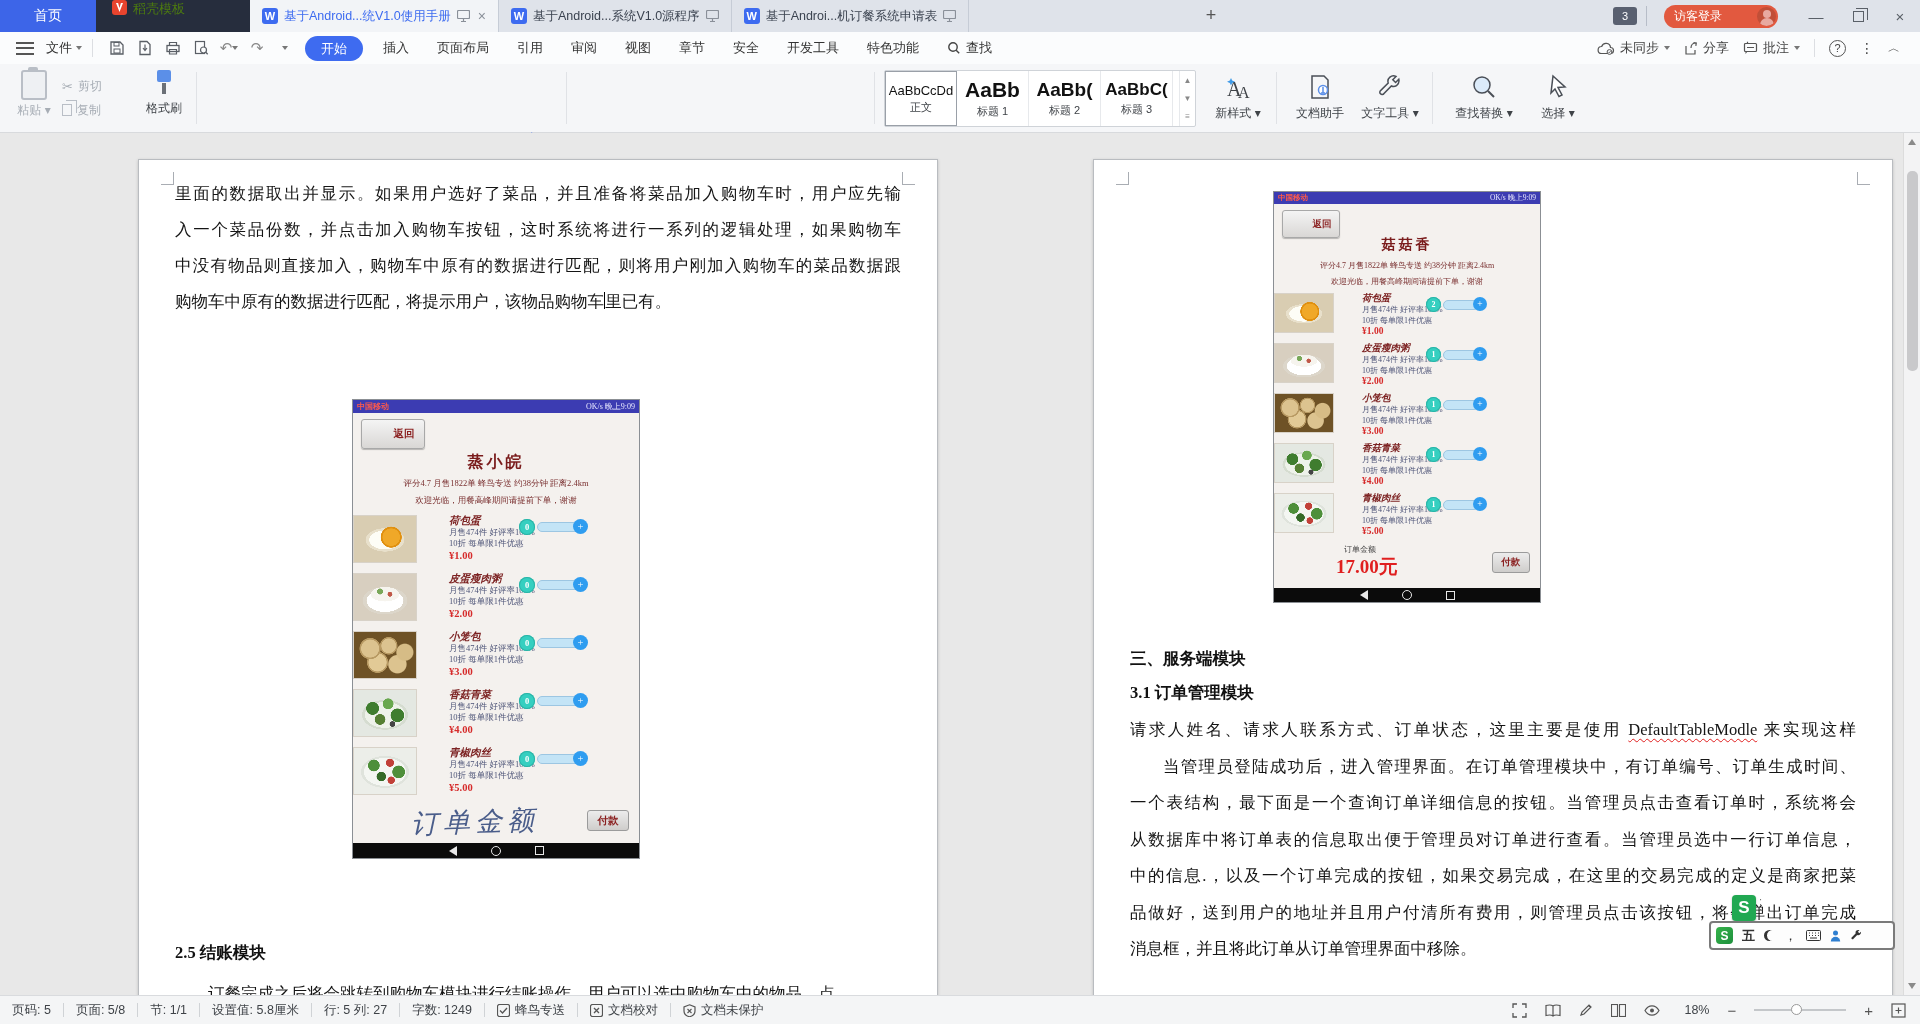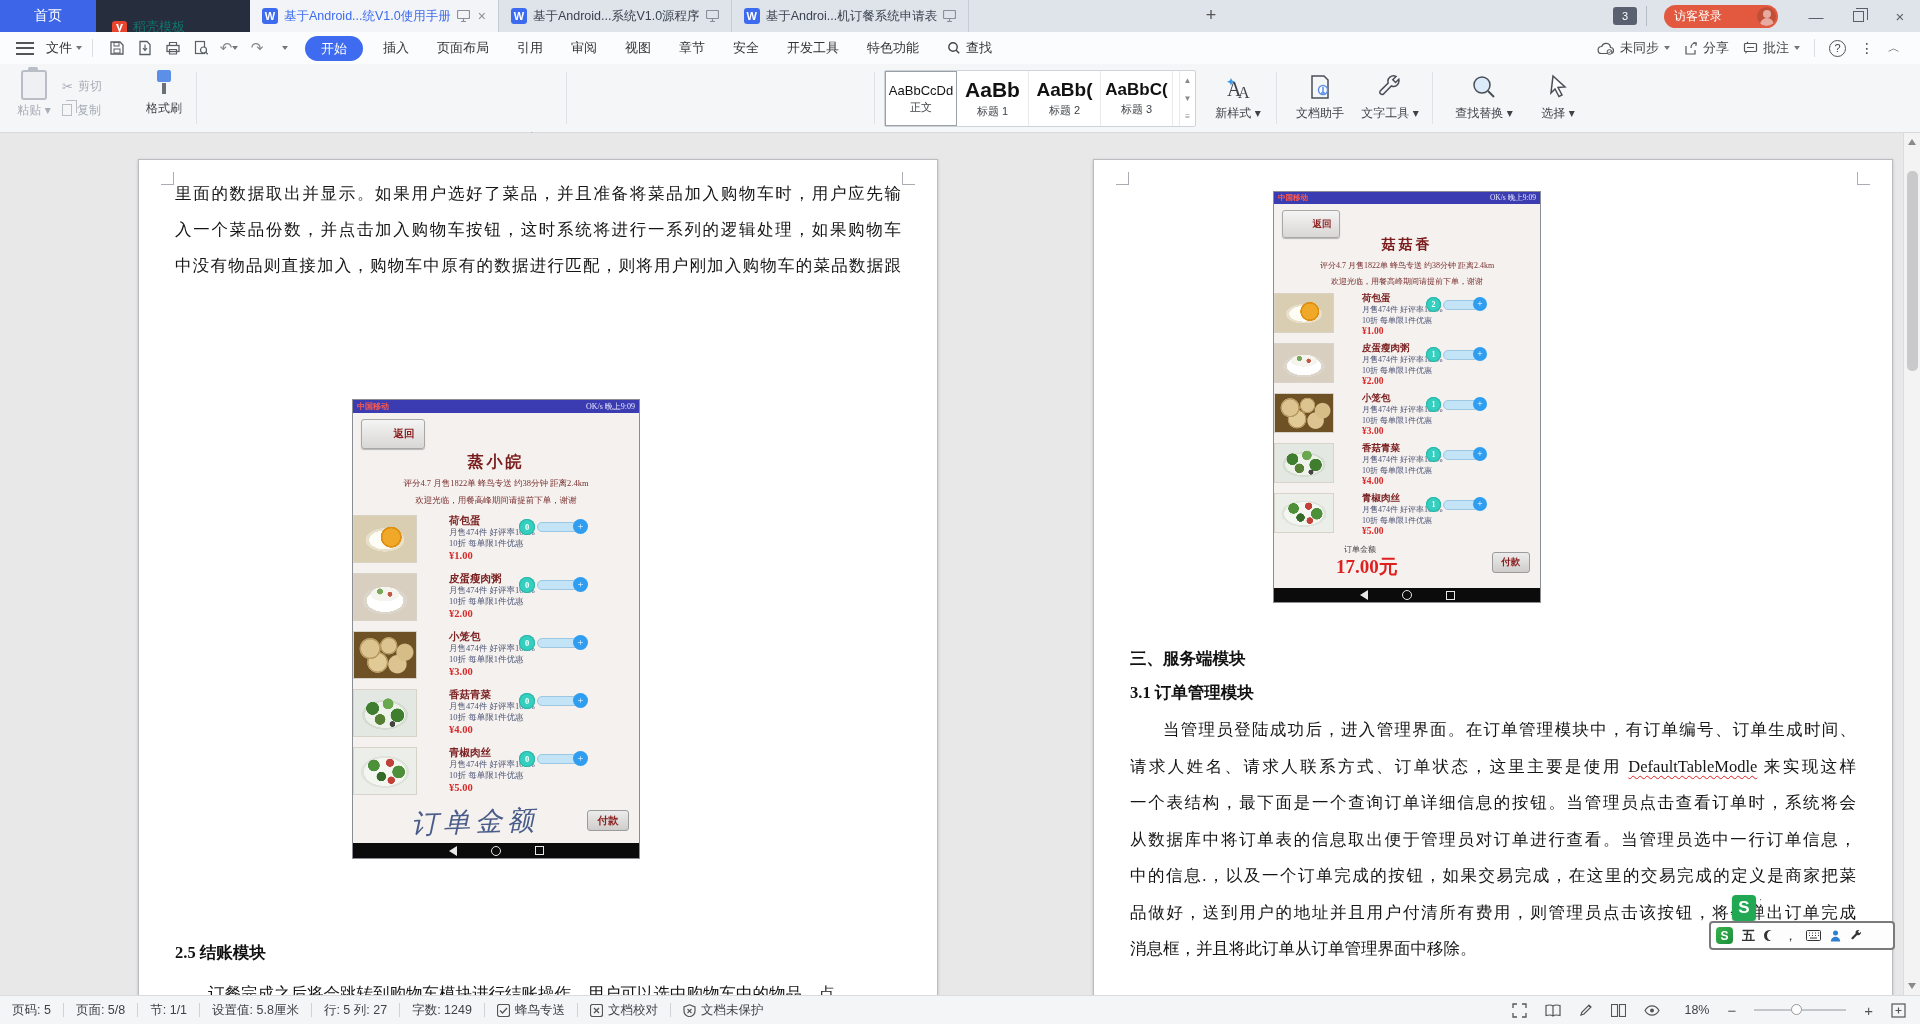--- a/index.html
+++ b/index.html
@@ -5,22 +5,22 @@
   * { margin:0; padding:0; box-sizing:border-box; }
   html,body { width:1920px; height:1024px; overflow:hidden;
     font-family:"Liberation Sans","DejaVu Sans",sans-serif; font-size:13px; color:#333; }
   body { position:relative; background:#e8e8e8; }
 
   
   .titlebar { position:absolute; top:0; left:0; width:1920px; height:32px; background:#dfe3ea; }
   .tb-dark { position:absolute; left:0; top:0; width:250px; height:32px; background:#262d3d; }
   .home-tab { position:absolute; left:0; top:0; width:96px; height:32px; background:#3d65e8;
     color:#fff; font-size:14px; display:flex; align-items:center; justify-content:center; }
-  .docer { position:absolute; left:112px; top:0; height:36px; display:flex; align-items:flex-end; gap:6px;
-    color:#0f766e; font-size:13px; }
+  .docer { position:absolute; left:112px; top:0; height:36px; display:flex; align-items:flex-start; gap:6px;
+    color:#4d7c0f; font-size:13px; }
   .docer-logo { width:15px; height:15px; background:#e8442e; border-radius:3px; position:relative; }
   .docer-logo:before { content:""; position:absolute; left:4px; top:3px; width:7px; height:9px;
     background:#fff; clip-path:polygon(0 0,50% 100%,100% 0,70% 0,50% 55%,30% 0); }
   .doc-tabs { position:absolute; left:250px; top:0; height:32px; display:flex; }
   .tab { height:32px; display:flex; align-items:center; gap:6px; padding:0 12px; font-size:12.5px;
     color:#3b4350; border-right:1px solid #c6ccd6; background:#dfe3ea; max-width:320px; cursor:default; }
   .tab.active { background:#f2f4f7; color:#3d6bf0; border-right:1px solid #c6ccd6; }
   .wicon { width:16px; height:16px; background:#3d6bf0; color:#fff; border-radius:3px; font-size:11px;
     font-weight:bold; display:flex; align-items:center; justify-content:center; flex:none; }
   .tab-label { white-space:nowrap; overflow:hidden; text-overflow:ellipsis; }
@@ -123,21 +123,21 @@
   .p-status { background:#3c3cb2; display:flex; align-items:center; padding:0 4px; color:#fff; }
   .p-carrier { color:#ff5a4a; font-weight:bold; }
   .p-stright { margin-left:auto; color:#e8e8ff; }
   .p-back { position:absolute; background:linear-gradient(#f4f4f4,#d9d7d5); border:1px solid #a8a8a8;
     border-radius:3px; color:#8a1f1f; font-weight:bold; display:flex; align-items:center; justify-content:center;
     box-shadow:0 1px 1px rgba(0,0,0,.25);padding-left:22px; }
   .p-title { position:absolute; width:100%; text-align:center; color:#7a1c1c; font-weight:bold; letter-spacing:3px; }
   .p-cline { position:absolute; width:100%; text-align:center; color:#7a3030; }
   .p-item { position:absolute; left:0; right:0; }
   .p-img { position:absolute; left:0; top:3px; border:1px solid #d8d2c8; }
-  .p-name { position:absolute; color:#7c2222; font-weight:bold; }
+  .p-name { position:absolute; color:#7c2222; font-weight:bold;font-style:italic; }
   .p-sub { position:absolute; color:#4e5578; }
   .p-price { position:absolute; color:#d62b2b; font-weight:bold; }
   .p-minus { position:absolute; border-radius:50%; background:#35cfc0; color:#fff; font-weight:bold;
     display:flex; align-items:center; justify-content:center; box-shadow:0 0 0 1px #2ab3a6 inset; }
   .p-pill { position:absolute; background:#c3e4f6; border:1px solid #9cc6e2; border-radius:5px; }
   .p-plus { position:absolute; border-radius:50%; background:#2f9df0; color:#fff;
     display:flex; align-items:center; justify-content:center; }
   .p-pay { position:absolute; background:linear-gradient(#ececec,#cfcdcb); border:1px solid #9b9b9b;
     border-radius:3px; color:#8a1f1f; font-weight:bold; display:flex; align-items:center; justify-content:center; }
   .p-nav { position:absolute; left:0; right:0; bottom:0; background:#0b0b0b; display:flex;
@@ -598,20 +598,21 @@
 
 <div class="docarea">
 
   <div class="page left">
     <div class="cmark tl"></div>
     <div class="cmark tr"></div>
     <div class="docpara" style="top:16px;" id="left-para1">
         <div class="line fill">里面的数据取出并显示。如果用户选好了菜品，并且准备将菜品加入购物车时，用户应先输</div>
         <div class="line fill">入一个菜品份数，并点击加入购物车按钮，这时系统将进行一系列的逻辑处理，如果购物车</div>
         <div class="line fill">中没有物品则直接加入，购物车中原有的数据进行匹配，则将用户刚加入购物车的菜品数据跟</div>
+        <div class="line"><span>购物车中原有的数据进行匹配，将提示用户，该物品购物车</span><span class="caret"></span><span>里已有。</span></div>
       </div>
 
     <div class="phone" id="phone-left" style="left:213px;top:239px;width:288px;height:460px;">
         <div class="p-status" style="height: 13px; font-size: 8px;">
           <span class="p-carrier">中国移动</span>
           <span class="p-stright">OK/s 晚上9:09</span>
         </div>
         <div class="p-back" style="left: 8px; top: 19px; width: 64px; height: 30px; font-size: 10.5px;">返回</div>
         <div class="p-title" style="top: 52px; font-size: 16px;">蒸小皖</div>
         <div class="p-cline" style="top: 78px; font-size: 8.5px;">评分4.7 月售1822单 蜂鸟专送 约38分钟 距离2.4km</div>
@@ -750,22 +751,22 @@
         <div class="p-nav" style="height: 14px;">
           <span class="nav-tri"></span>
           <span class="nav-cir"></span>
           <span class="nav-sq"></span>
         </div>
       </div>
 
     <div class="dochead" style="top:488px;">三、服务端模块</div>
     <div class="dochead" style="top:522px;">3.1 订单管理模块</div>
     <div class="docpara" style="top:552px;" id="right-para">
+        <div class="line rt fill"><span>请求人姓名、请求人联系方式、订单状态，这里主要是使用 </span><span class="misspell">DefaultTableModle</span><span> 来实现这样</span></div>
         <div class="line rt fill" style="text-indent: 33px;">当管理员登陆成功后，进入管理界面。在订单管理模块中，有订单编号、订单生成时间、</div>
-        <div class="line rt fill"><span>请求人姓名、请求人联系方式、订单状态，这里主要是使用 </span><span class="misspell">DefaultTableModle</span><span> 来实现这样</span></div>
         <div class="line rt fill">一个表结构，最下面是一个查询订单详细信息的按钮。当管理员点击查看订单时，系统将会</div>
         <div class="line rt fill">从数据库中将订单表的信息取出便于管理员对订单进行查看。当管理员选中一行订单信息，</div>
         <div class="line rt fill">中的信息.，以及一个订单完成的按钮，如果交易完成，在这里的交易完成的定义是商家把菜</div>
         <div class="line rt fill">品做好，送到用户的地址并且用户付清所有费用，则管理员点击该按钮，将会弹出订单完成</div>
         <div class="line rt">消息框，并且将此订单从订单管理界面中移除。</div>
       </div>
   </div>
 
   <div class="s-floater">
     <div class="s-logo">S</div>

